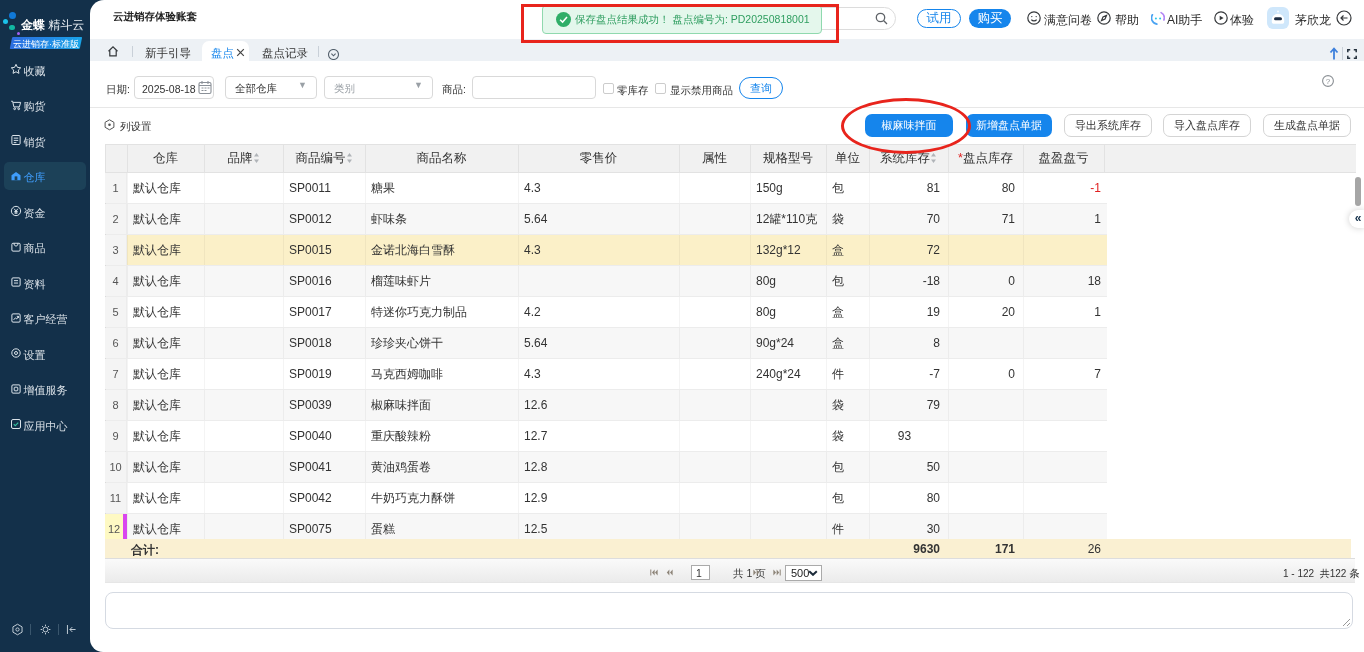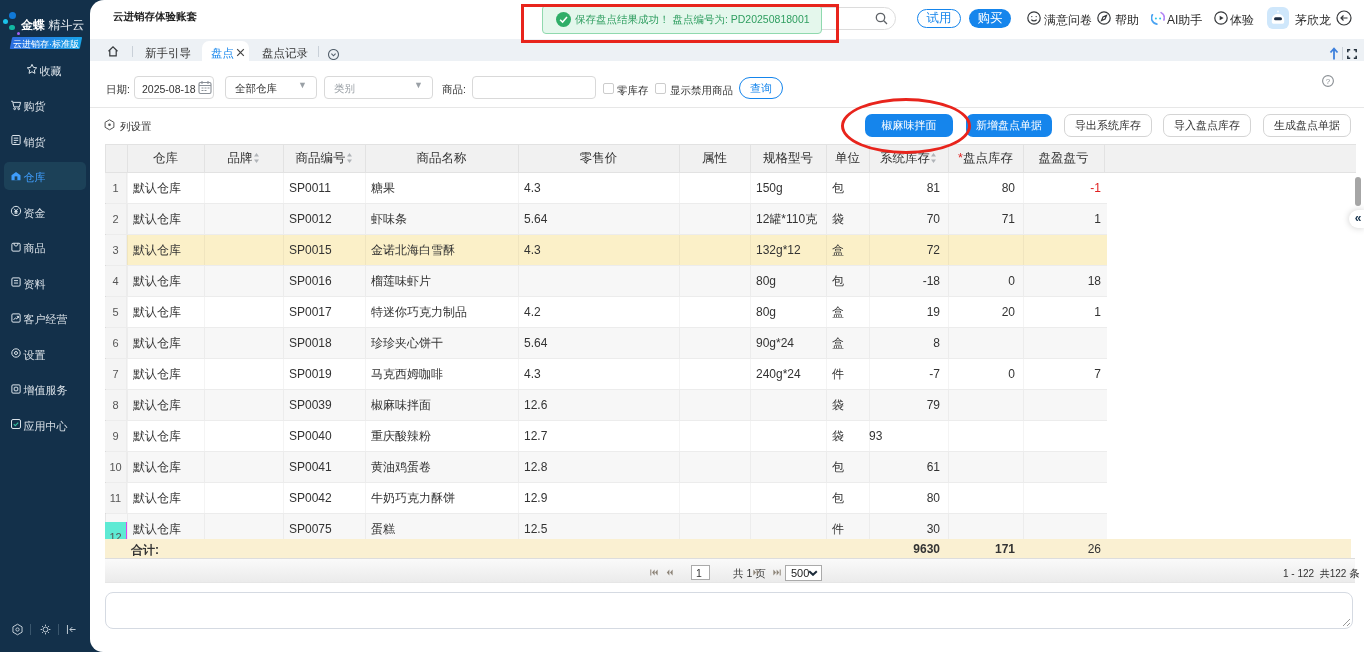--- a/index.html
+++ b/index.html
@@ -10,21 +10,21 @@
 </style></head>
 <body>
 <div class="a" style="left:0;top:0;width:90px;height:652px;background:#13304a">
     <div class="a" style="left:9.0px;top:11.6px;width:7.2px;height:7.2px;border-radius:50%;background:#1079d8"></div>
     <div class="a" style="left:2.9999999999999996px;top:18.9px;width:5.2px;height:5.2px;border-radius:50%;background:#1bc2ea"></div>
     <div class="a" style="left:9.399999999999999px;top:24.599999999999998px;width:5.6px;height:5.6px;border-radius:50%;background:#12b7a2"></div>
     <div class="a" style="left:16.8px;top:31.499999999999996px;width:3.6px;height:3.6px;border-radius:50%;background:#a661f5"></div>
     <div class="a" style="left:21px;top:17px;font-size:12px;color:#fff;white-space:nowrap"><b>金蝶</b><span style="color:#e8edf2"> 精斗云</span></div>
     <div class="a" style="left:11px;top:37px;width:70px;height:11.5px;background:linear-gradient(100deg,#2e6de0,#18a5e8);transform:skewX(-12deg);border-radius:1px"></div>
     <div class="a" style="left:13px;top:38px;font-size:9px;color:#fff;white-space:nowrap">云进销存·标准版</div>
-    <div class="a" style="left:16px;top:51.0px;width:90px;height:36px">
+    <div class="a" style="left:0;top:51.0px;width:90px;height:36px">
       <div class="a" style="left:10px;top:12px">
         <svg style="display:block;" width="12" height="12" viewBox="0 0 16 16">
           <path d="M8 1.8 L9.9 5.8 L14.3 6.4 L11.1 9.4 L11.9 13.8 L8 11.7 L4.1 13.8 L4.9 9.4 L1.7 6.4 L6.1 5.8 Z" fill="none" stroke="#dfe7ee" stroke-width="1.3"></path>
         </svg>
       </div>
       <div class="a" style="left:23.5px;top:12.5px;font-size:11px;color:#d9e0e7;white-space:nowrap">收藏</div>
     </div>
     <div class="a" style="left:0;top:86.5px;width:90px;height:36px">
       <div class="a" style="left:10px;top:12px">
         <svg style="display:block;" width="12" height="12" viewBox="0 0 16 16">
@@ -512,42 +512,42 @@
         <div class="a" style="left:721px;top:0;width:1px;height:30px;background:rgba(0,0,0,0.045)"></div>
         <div class="a" style="left:764px;top:0;width:1px;height:30px;background:rgba(0,0,0,0.045)"></div>
         <div class="a" style="left:843px;top:0;width:1px;height:30px;background:rgba(0,0,0,0.045)"></div>
         <div class="a" style="left:918px;top:0;width:1px;height:30px;background:rgba(0,0,0,0.045)"></div>
         <div class="a" style="left:0;top:0;width:22px;height:30px;background:#f4f4f4;border-right:1px solid #ececec;text-align:center;line-height:30px;font-size:11px;color:#555">9</div>
         <div class="a" style="left:28px;top:0;width:69px;height:30px;line-height:30px;font-size:12px;color:#333;white-space:nowrap;overflow:hidden">默认仓库</div>
         <div class="a" style="left:184px;top:0;width:74px;height:30px;line-height:30px;font-size:12px;color:#333;white-space:nowrap;overflow:hidden">SP0040</div>
         <div class="a" style="left:266px;top:0;width:145px;height:30px;line-height:30px;font-size:12px;color:#333;white-space:nowrap;overflow:hidden">重庆酸辣粉</div>
         <div class="a" style="left:419px;top:0;width:153px;height:30px;line-height:30px;font-size:12px;color:#333;white-space:nowrap;overflow:hidden">12.7</div>
         <div class="a" style="left:727px;top:0;width:35px;height:30px;line-height:30px;font-size:12px;color:#333;white-space:nowrap;overflow:hidden">袋</div>
-        <div class="a" style="left:764px;top:0;width:71px;height:30px;line-height:30px;font-size:12px;color:#333;text-align:left;white-space:nowrap">93</div>
+        <div class="a" style="left:764px;top:0;width:71px;height:30px;line-height:30px;font-size:12px;color:#333;text-align:center;white-space:nowrap">93</div>
       </div>
       <div class="a" style="left:0;top:279px;width:1002px;height:31px;background:#f7f7f7;border-bottom:1px solid #ececec">
         <div class="a" style="left:0;top:0;width:1px;height:31px;background:rgba(0,0,0,0.07)"></div>
         <div class="a" style="left:22px;top:0;width:1px;height:30px;background:rgba(0,0,0,0.045)"></div>
         <div class="a" style="left:99px;top:0;width:1px;height:30px;background:rgba(0,0,0,0.045)"></div>
         <div class="a" style="left:178px;top:0;width:1px;height:30px;background:rgba(0,0,0,0.045)"></div>
         <div class="a" style="left:260px;top:0;width:1px;height:30px;background:rgba(0,0,0,0.045)"></div>
         <div class="a" style="left:413px;top:0;width:1px;height:30px;background:rgba(0,0,0,0.045)"></div>
         <div class="a" style="left:574px;top:0;width:1px;height:30px;background:rgba(0,0,0,0.045)"></div>
         <div class="a" style="left:645px;top:0;width:1px;height:30px;background:rgba(0,0,0,0.045)"></div>
         <div class="a" style="left:721px;top:0;width:1px;height:30px;background:rgba(0,0,0,0.045)"></div>
         <div class="a" style="left:764px;top:0;width:1px;height:30px;background:rgba(0,0,0,0.045)"></div>
         <div class="a" style="left:843px;top:0;width:1px;height:30px;background:rgba(0,0,0,0.045)"></div>
         <div class="a" style="left:918px;top:0;width:1px;height:30px;background:rgba(0,0,0,0.045)"></div>
         <div class="a" style="left:0;top:0;width:22px;height:30px;background:#f4f4f4;border-right:1px solid #ececec;text-align:center;line-height:30px;font-size:11px;color:#555">10</div>
         <div class="a" style="left:28px;top:0;width:69px;height:30px;line-height:30px;font-size:12px;color:#333;white-space:nowrap;overflow:hidden">默认仓库</div>
         <div class="a" style="left:184px;top:0;width:74px;height:30px;line-height:30px;font-size:12px;color:#333;white-space:nowrap;overflow:hidden">SP0041</div>
         <div class="a" style="left:266px;top:0;width:145px;height:30px;line-height:30px;font-size:12px;color:#333;white-space:nowrap;overflow:hidden">黄油鸡蛋卷</div>
         <div class="a" style="left:419px;top:0;width:153px;height:30px;line-height:30px;font-size:12px;color:#333;white-space:nowrap;overflow:hidden">12.8</div>
         <div class="a" style="left:727px;top:0;width:35px;height:30px;line-height:30px;font-size:12px;color:#333;white-space:nowrap;overflow:hidden">包</div>
-        <div class="a" style="left:764px;top:0;width:71px;height:30px;line-height:30px;font-size:12px;color:#333;text-align:right;white-space:nowrap">61</div>
+        <div class="a" style="left:764px;top:0;width:71px;height:30px;line-height:30px;font-size:12px;color:#333;text-align:right;white-space:nowrap">50</div>
       </div>
       <div class="a" style="left:0;top:310px;width:1002px;height:31px;background:#fff;border-bottom:1px solid #ececec">
         <div class="a" style="left:0;top:0;width:1px;height:31px;background:rgba(0,0,0,0.07)"></div>
         <div class="a" style="left:22px;top:0;width:1px;height:30px;background:rgba(0,0,0,0.045)"></div>
         <div class="a" style="left:99px;top:0;width:1px;height:30px;background:rgba(0,0,0,0.045)"></div>
         <div class="a" style="left:178px;top:0;width:1px;height:30px;background:rgba(0,0,0,0.045)"></div>
         <div class="a" style="left:260px;top:0;width:1px;height:30px;background:rgba(0,0,0,0.045)"></div>
         <div class="a" style="left:413px;top:0;width:1px;height:30px;background:rgba(0,0,0,0.045)"></div>
         <div class="a" style="left:574px;top:0;width:1px;height:30px;background:rgba(0,0,0,0.045)"></div>
         <div class="a" style="left:645px;top:0;width:1px;height:30px;background:rgba(0,0,0,0.045)"></div>
@@ -569,21 +569,21 @@
         <div class="a" style="left:99px;top:0;width:1px;height:30px;background:rgba(0,0,0,0.045)"></div>
         <div class="a" style="left:178px;top:0;width:1px;height:30px;background:rgba(0,0,0,0.045)"></div>
         <div class="a" style="left:260px;top:0;width:1px;height:30px;background:rgba(0,0,0,0.045)"></div>
         <div class="a" style="left:413px;top:0;width:1px;height:30px;background:rgba(0,0,0,0.045)"></div>
         <div class="a" style="left:574px;top:0;width:1px;height:30px;background:rgba(0,0,0,0.045)"></div>
         <div class="a" style="left:645px;top:0;width:1px;height:30px;background:rgba(0,0,0,0.045)"></div>
         <div class="a" style="left:721px;top:0;width:1px;height:30px;background:rgba(0,0,0,0.045)"></div>
         <div class="a" style="left:764px;top:0;width:1px;height:30px;background:rgba(0,0,0,0.045)"></div>
         <div class="a" style="left:843px;top:0;width:1px;height:30px;background:rgba(0,0,0,0.045)"></div>
         <div class="a" style="left:918px;top:0;width:1px;height:30px;background:rgba(0,0,0,0.045)"></div>
-        <div class="a" style="left:0;top:8px;width:22px;height:30px;background:#5eead4;border-right:1px solid #d946ef;text-align:center;line-height:30px;font-size:11px;color:#555">12</div>
+        <div class="a" style="left:0;top:0;width:22px;height:30px;background:#fef9c3;border-right:4px solid #d946ef;text-align:center;line-height:30px;font-size:11px;color:#555">12</div>
         <div class="a" style="left:28px;top:0;width:69px;height:30px;line-height:30px;font-size:12px;color:#333;white-space:nowrap;overflow:hidden">默认仓库</div>
         <div class="a" style="left:184px;top:0;width:74px;height:30px;line-height:30px;font-size:12px;color:#333;white-space:nowrap;overflow:hidden">SP0075</div>
         <div class="a" style="left:266px;top:0;width:145px;height:30px;line-height:30px;font-size:12px;color:#333;white-space:nowrap;overflow:hidden">蛋糕</div>
         <div class="a" style="left:419px;top:0;width:153px;height:30px;line-height:30px;font-size:12px;color:#333;white-space:nowrap;overflow:hidden">12.5</div>
         <div class="a" style="left:727px;top:0;width:35px;height:30px;line-height:30px;font-size:12px;color:#333;white-space:nowrap;overflow:hidden">件</div>
         <div class="a" style="left:764px;top:0;width:71px;height:30px;line-height:30px;font-size:12px;color:#333;text-align:right;white-space:nowrap">30</div>
       </div>
     </div>
     <div class="a" style="left:15px;top:539px;width:1246px;height:19px;background:#faf0d2">
       <div class="a" style="left:26px;top:3px;font-size:12px;font-weight:bold;color:#333">合计:</div>

